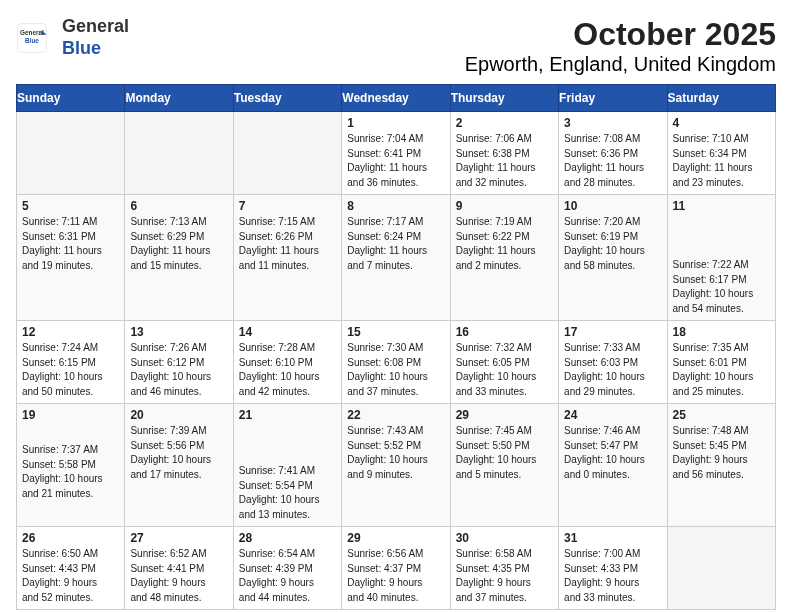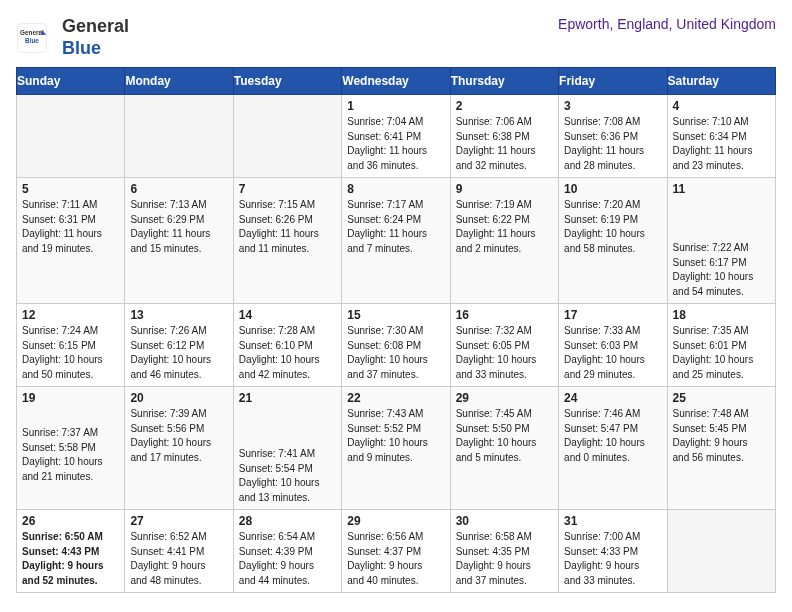--- a/index.html
+++ b/index.html
@@ -34,22 +34,22 @@
     }
     .title-area {
       text-align: right;
     }
     .month-title {
       font-size: 32px;
       font-weight: bold;
       color: #222;
     }
     .location {
-      font-size: 14px;
-      color: #4c1d95;
+      font-size: 20px;
+      color: #000000;
     }
     .calendar {
       width: 100%;
       border-collapse: collapse;
       border: 1px solid #ccc;
     }
     .calendar th {
       background: #2255aa;
       color: #fff;
       font-size: 12px;
@@ -101,20 +101,21 @@
       <polygon points="32,10 38,16 32,16" fill="#2255aa"></polygon>
     </svg>
     <div>
       <div class="logo-text">
         <span class="logo-general">General</span><br>
         <span class="logo-blue">Blue</span>
       </div>
     </div>
   </div>
   <div class="title-area">
+    <div class="month-title">October 2025</div>
     <div class="location">Epworth, England, United Kingdom</div>
   </div>
 </div>
 
 <table class="calendar">
   <thead>
     <tr>
     <th>Sunday</th>
         <th>Monday</th>
         <th>Tuesday</th>
@@ -307,21 +308,21 @@
           <span class="day-number">25</span>
           <div class="day-info" style="white-space: pre-line;">Sunrise: 7:48 AM
 Sunset: 5:45 PM
 Daylight: 9 hours
 and 56 minutes.</div>
         </td>
       </tr>
       <tr>
         <td>
           <span class="day-number">26</span>
-          <div class="day-info" style="white-space: pre-line; font-weight: bold;">Sunrise: 6:50 AM
+          <div class="day-info" style="white-space: pre-line;">Sunrise: 6:50 AM
 Sunset: 4:43 PM
 Daylight: 9 hours
 and 52 minutes.</div>
         </td>
         <td>
           <span class="day-number">27</span>
           <div class="day-info" style="white-space: pre-line;">Sunrise: 6:52 AM
 Sunset: 4:41 PM
 Daylight: 9 hours
 and 48 minutes.</div>

